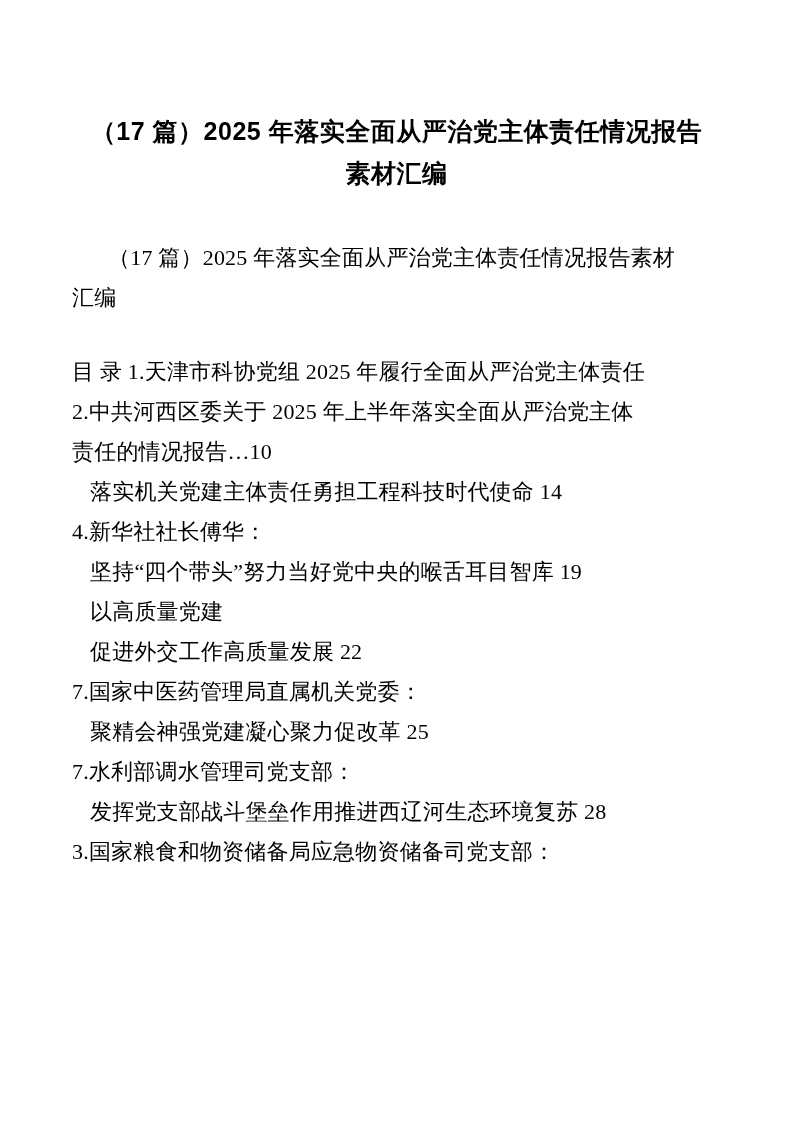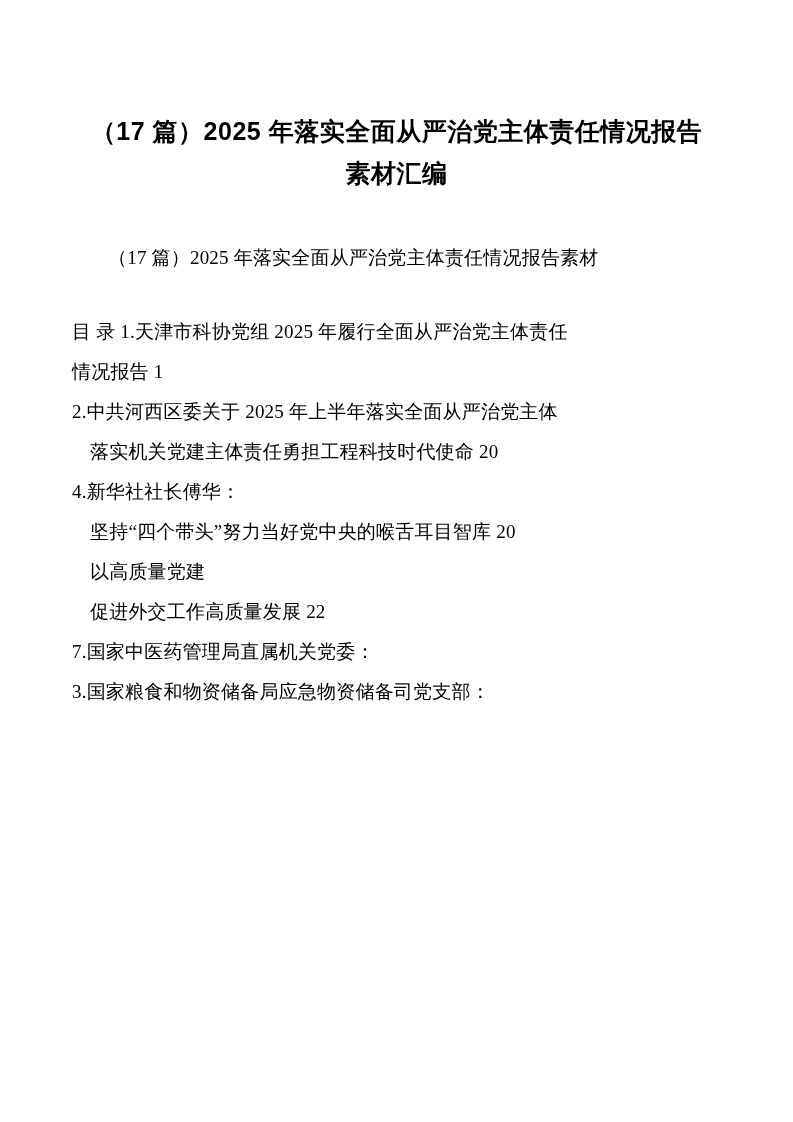--- a/index.html
+++ b/index.html
@@ -28,21 +28,21 @@
     line-height: 42px;
     text-align: center;
     letter-spacing: 0.5px;
     margin: 0 18px 0 18px;
   }
   .body-block {
     margin-top: 44px;
   }
   p.para {
     margin: 0;
-    font-size: 19px;
+    font-size: 22px;
     line-height: 40px;
     text-align: justify;
     letter-spacing: 0.2px;
   }
   p.indent {
     text-indent: 36px;
   }
   p.indent-half {
     text-indent: 18px;
   }
@@ -56,28 +56,32 @@
 </style>
 </head>
 <body>
 
 <div class="page">
 
   <h1 class="doc-title">（17 篇）2025 年落实全面从严治党主体责任情况报告素材汇编</h1>
 
   <div class="body-block">
     <p class="para indent">（17 篇）2025 年落实全面从严治党主体责任情况报告素材</p>
+    <p class="para">汇编</p>
   </div>
 
   <div class="body-block gap-block toc">
     <p class="para">目 录 1.天津市科协党组 2025 年履行全面从严治党主体责任</p>
-    <p class="para">情况报告 1</p>
     <p class="para">2.中共河西区委关于 2025 年上半年落实全面从严治党主体</p>
-    <p class="para indent-half">落实机关党建主体责任勇担工程科技时代使命 20</p>
+    <p class="para">责任的情况报告…10</p>
+    <p class="para indent-half">落实机关党建主体责任勇担工程科技时代使命 14</p>
     <p class="para">4.新华社社长傅华：</p>
-    <p class="para indent-half">坚持“四个带头”努力当好党中央的喉舌耳目智库 20</p>
+    <p class="para indent-half">坚持“四个带头”努力当好党中央的喉舌耳目智库 19</p>
     <p class="para indent-half">以高质量党建</p>
     <p class="para indent-half">促进外交工作高质量发展 22</p>
     <p class="para">7.国家中医药管理局直属机关党委：</p>
+    <p class="para indent-half">聚精会神强党建凝心聚力促改革 25</p>
+    <p class="para">7.水利部调水管理司党支部：</p>
+    <p class="para indent-half">发挥党支部战斗堡垒作用推进西辽河生态环境复苏 28</p>
     <p class="para">3.国家粮食和物资储备局应急物资储备司党支部：</p>
   </div>
 
 </div>
 
 </body></html>

